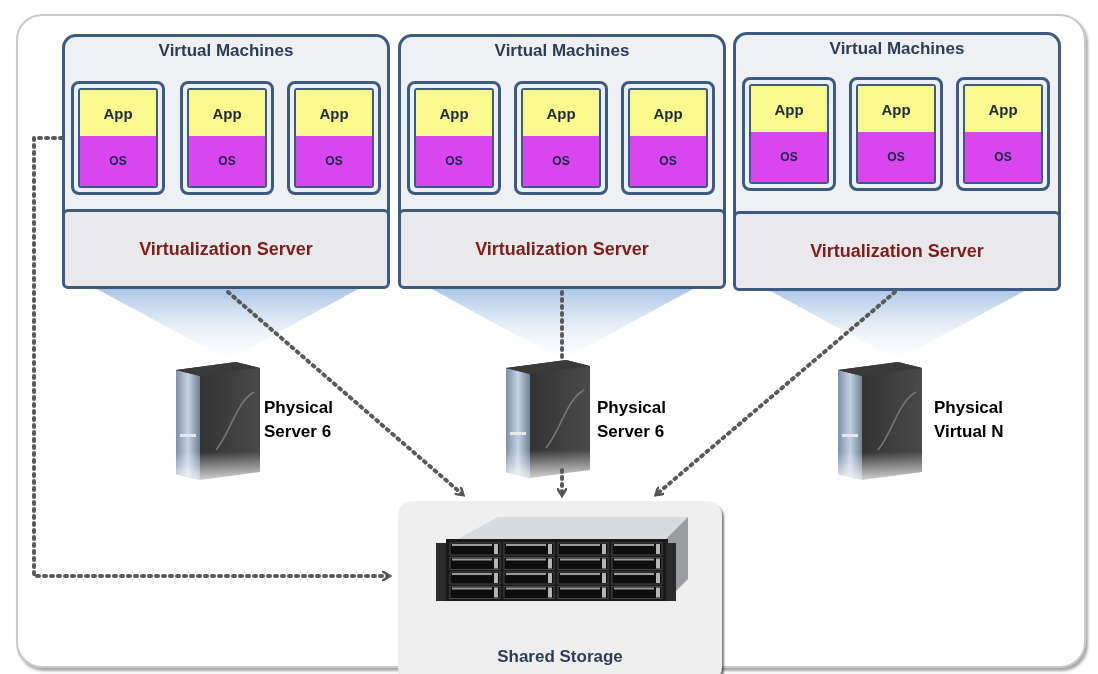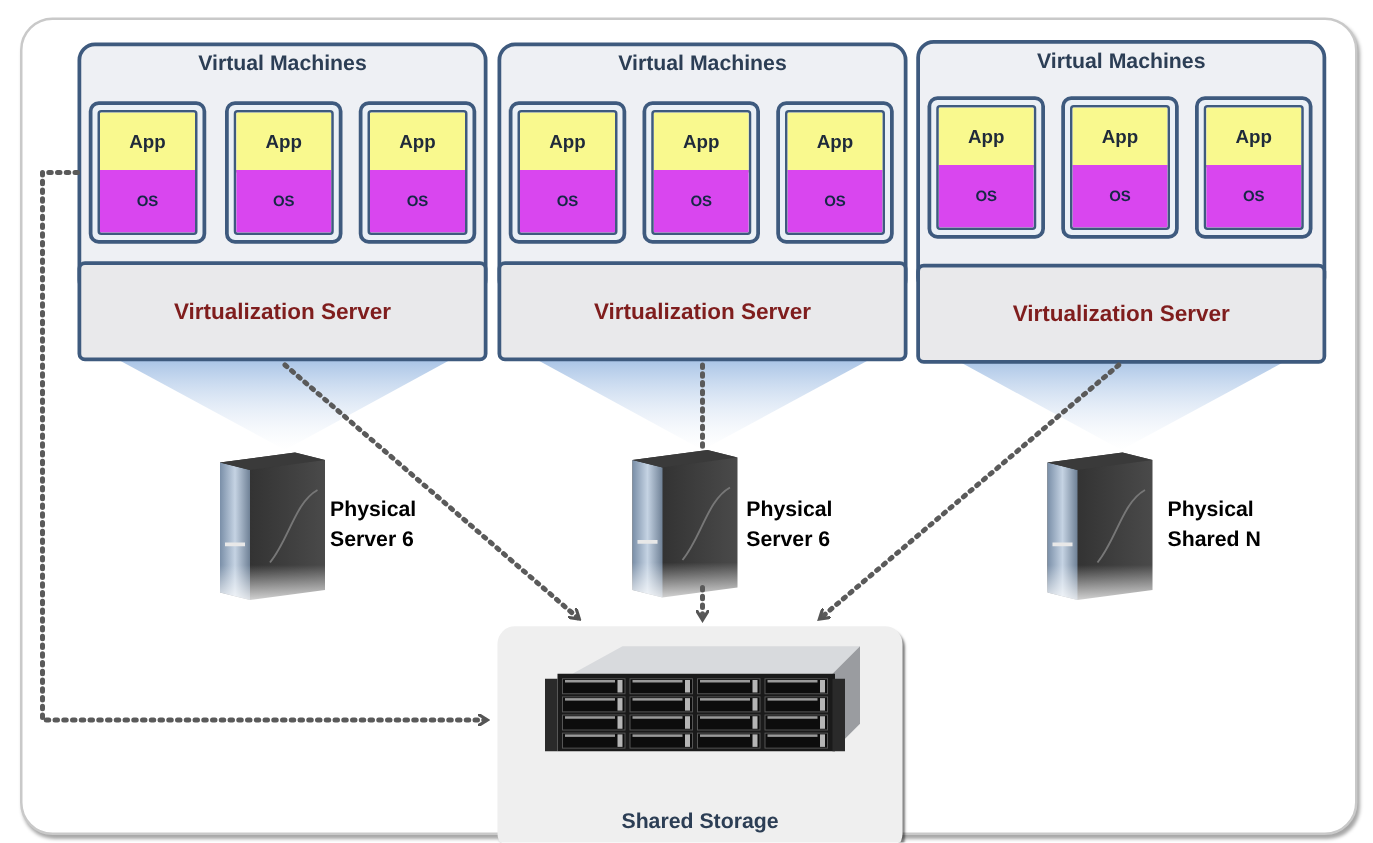--- a/index.html
+++ b/index.html
@@ -149,21 +149,21 @@
 <div class="label" style="left:264px;top:396px;">
   <div>Physical</div>
   <div>Server 6</div>
 </div>
 <div class="label" style="left:597px;top:396px;">
   <div>Physical</div>
   <div>Server 6</div>
 </div>
 <div class="label" style="left:934px;top:396px;">
   <div>Physical</div>
-  <div>Shared N</div>
+  <div>Virtual N</div>
 </div>
 
 <div id="storage-box">
   <svg width="324" height="120" style="position:absolute;left:0;top:0;">
     <polygon points="60,38 100,16 290,16 268,38" fill="#d8dadd"></polygon>
     <polygon points="268,38 290,16 290,78 268,100" fill="#9a9ca0"></polygon>
     <rect x="48" y="38" width="222" height="62" fill="#1a1a1a"></rect>
     <rect x="38" y="42" width="10" height="58" fill="#2a2a2a"></rect>
     <rect x="268" y="42" width="10" height="58" fill="#2a2a2a"></rect>
     <g id="drives">

